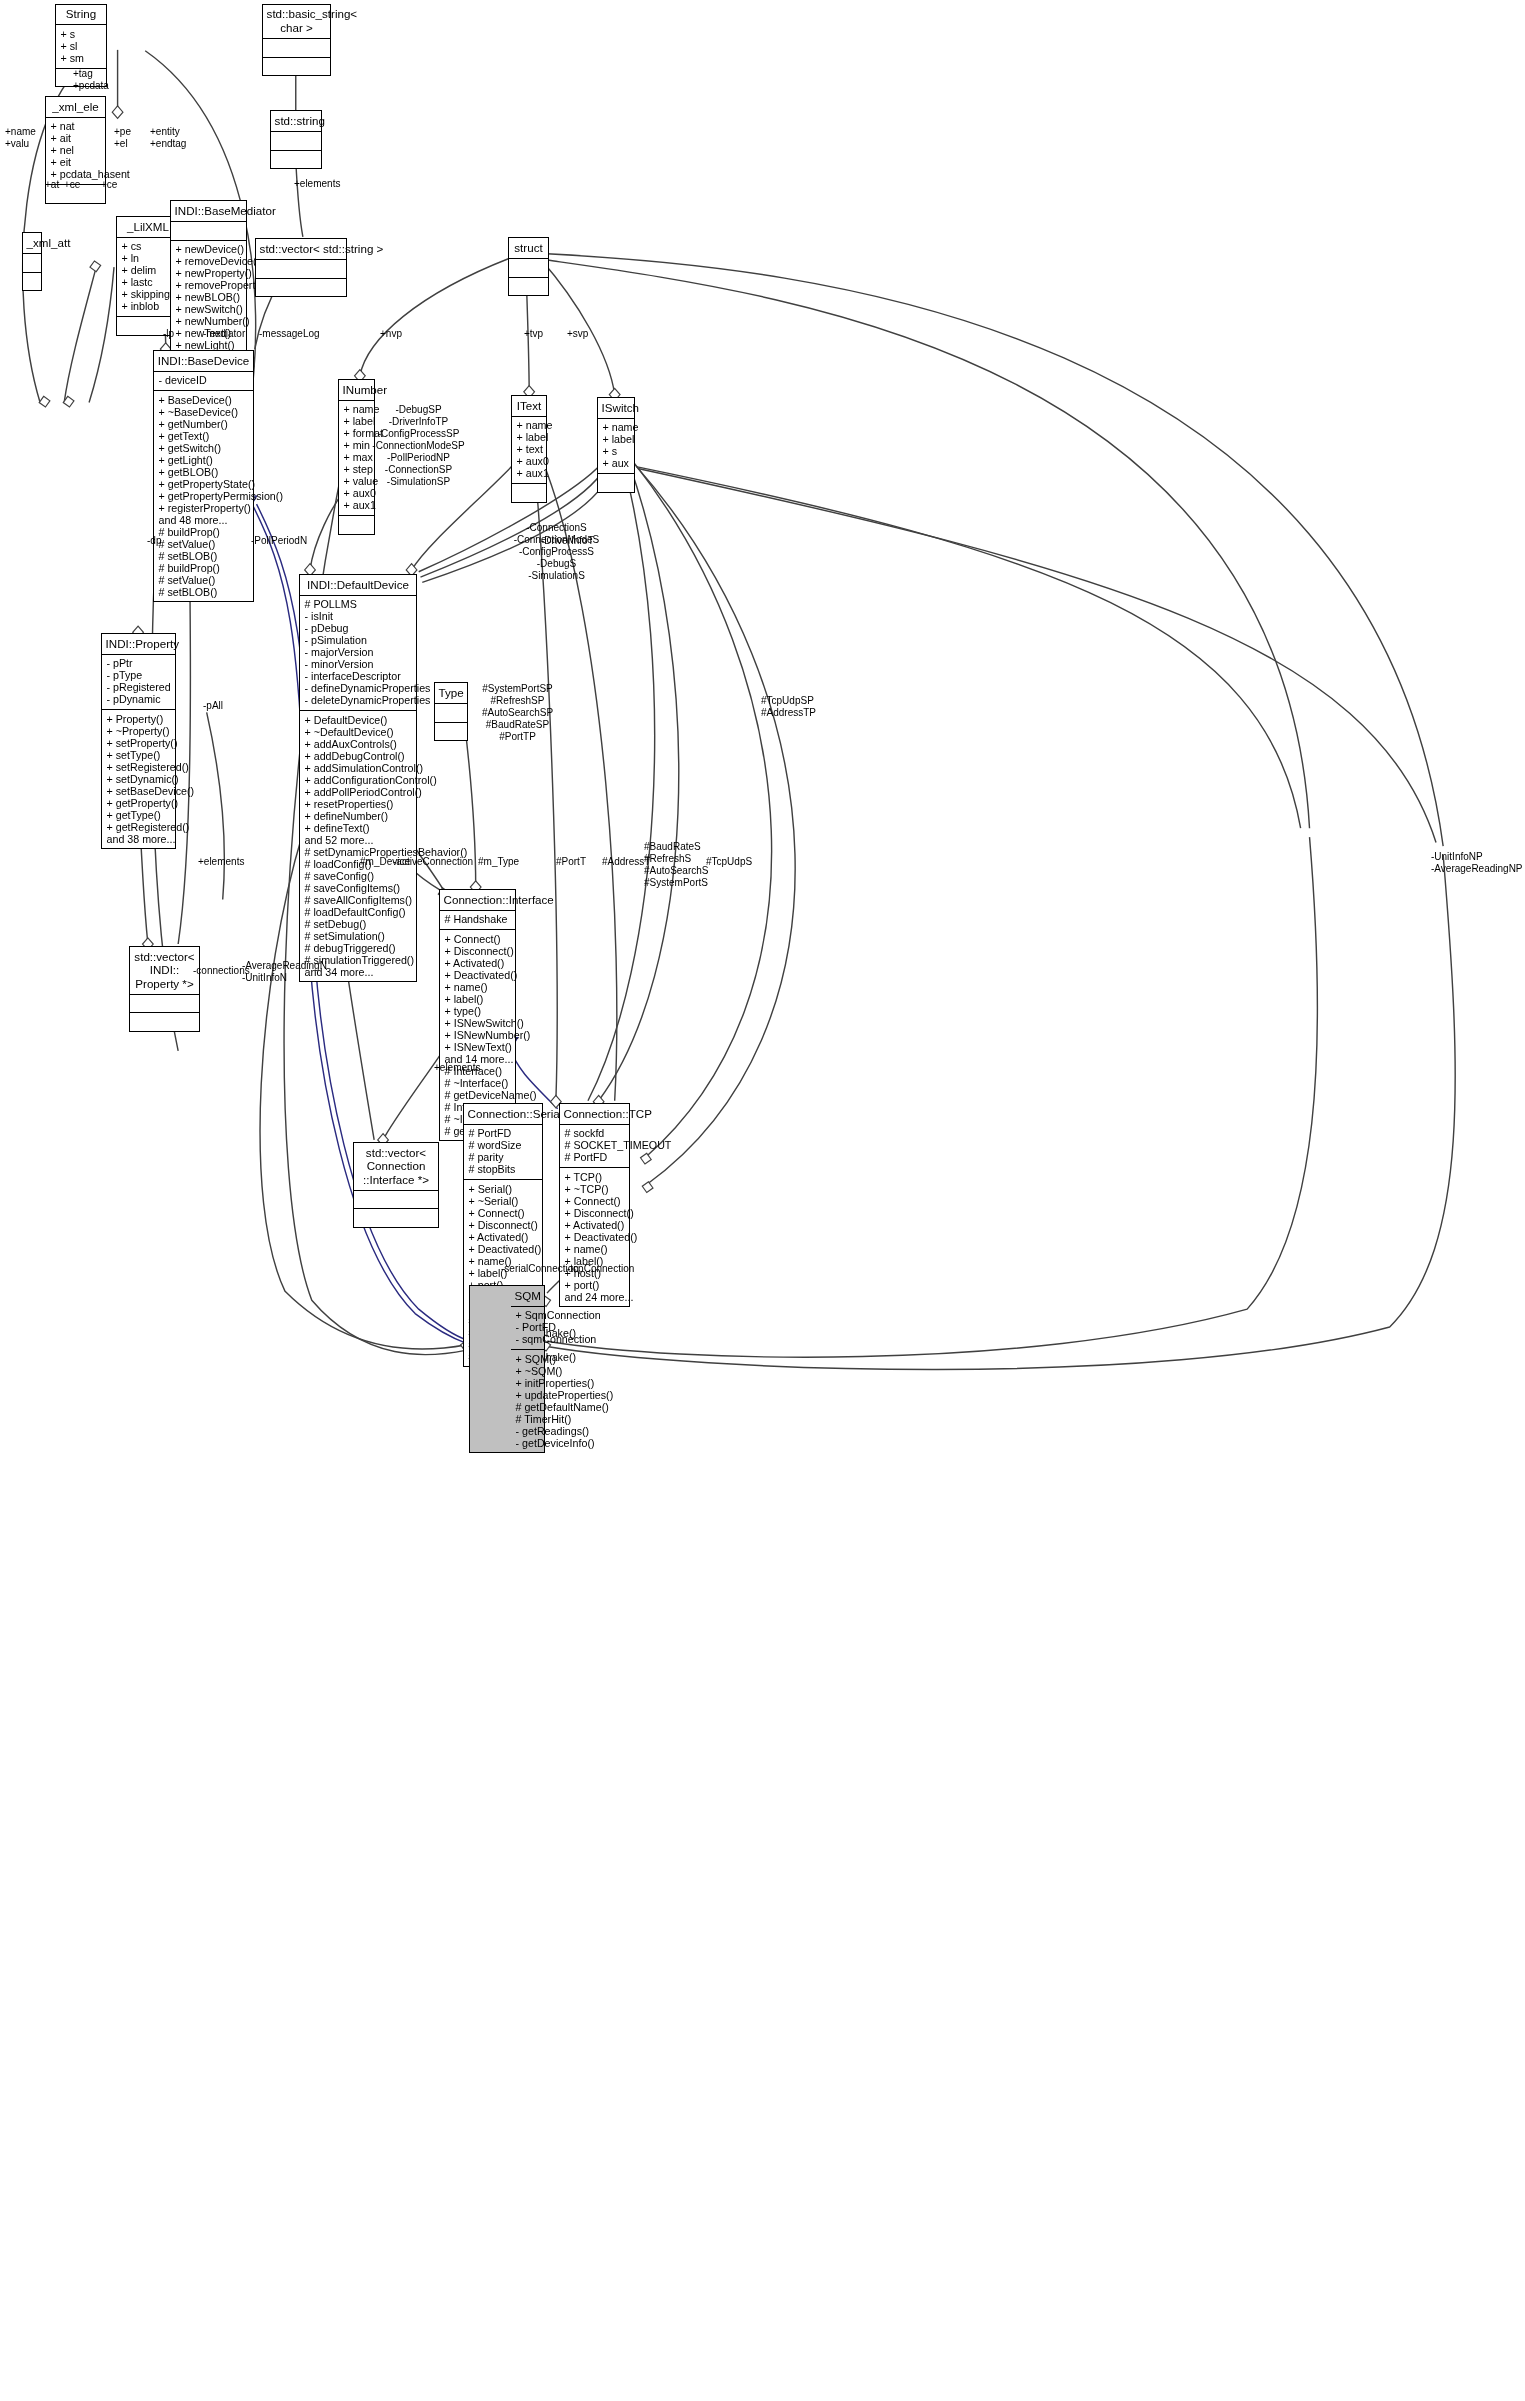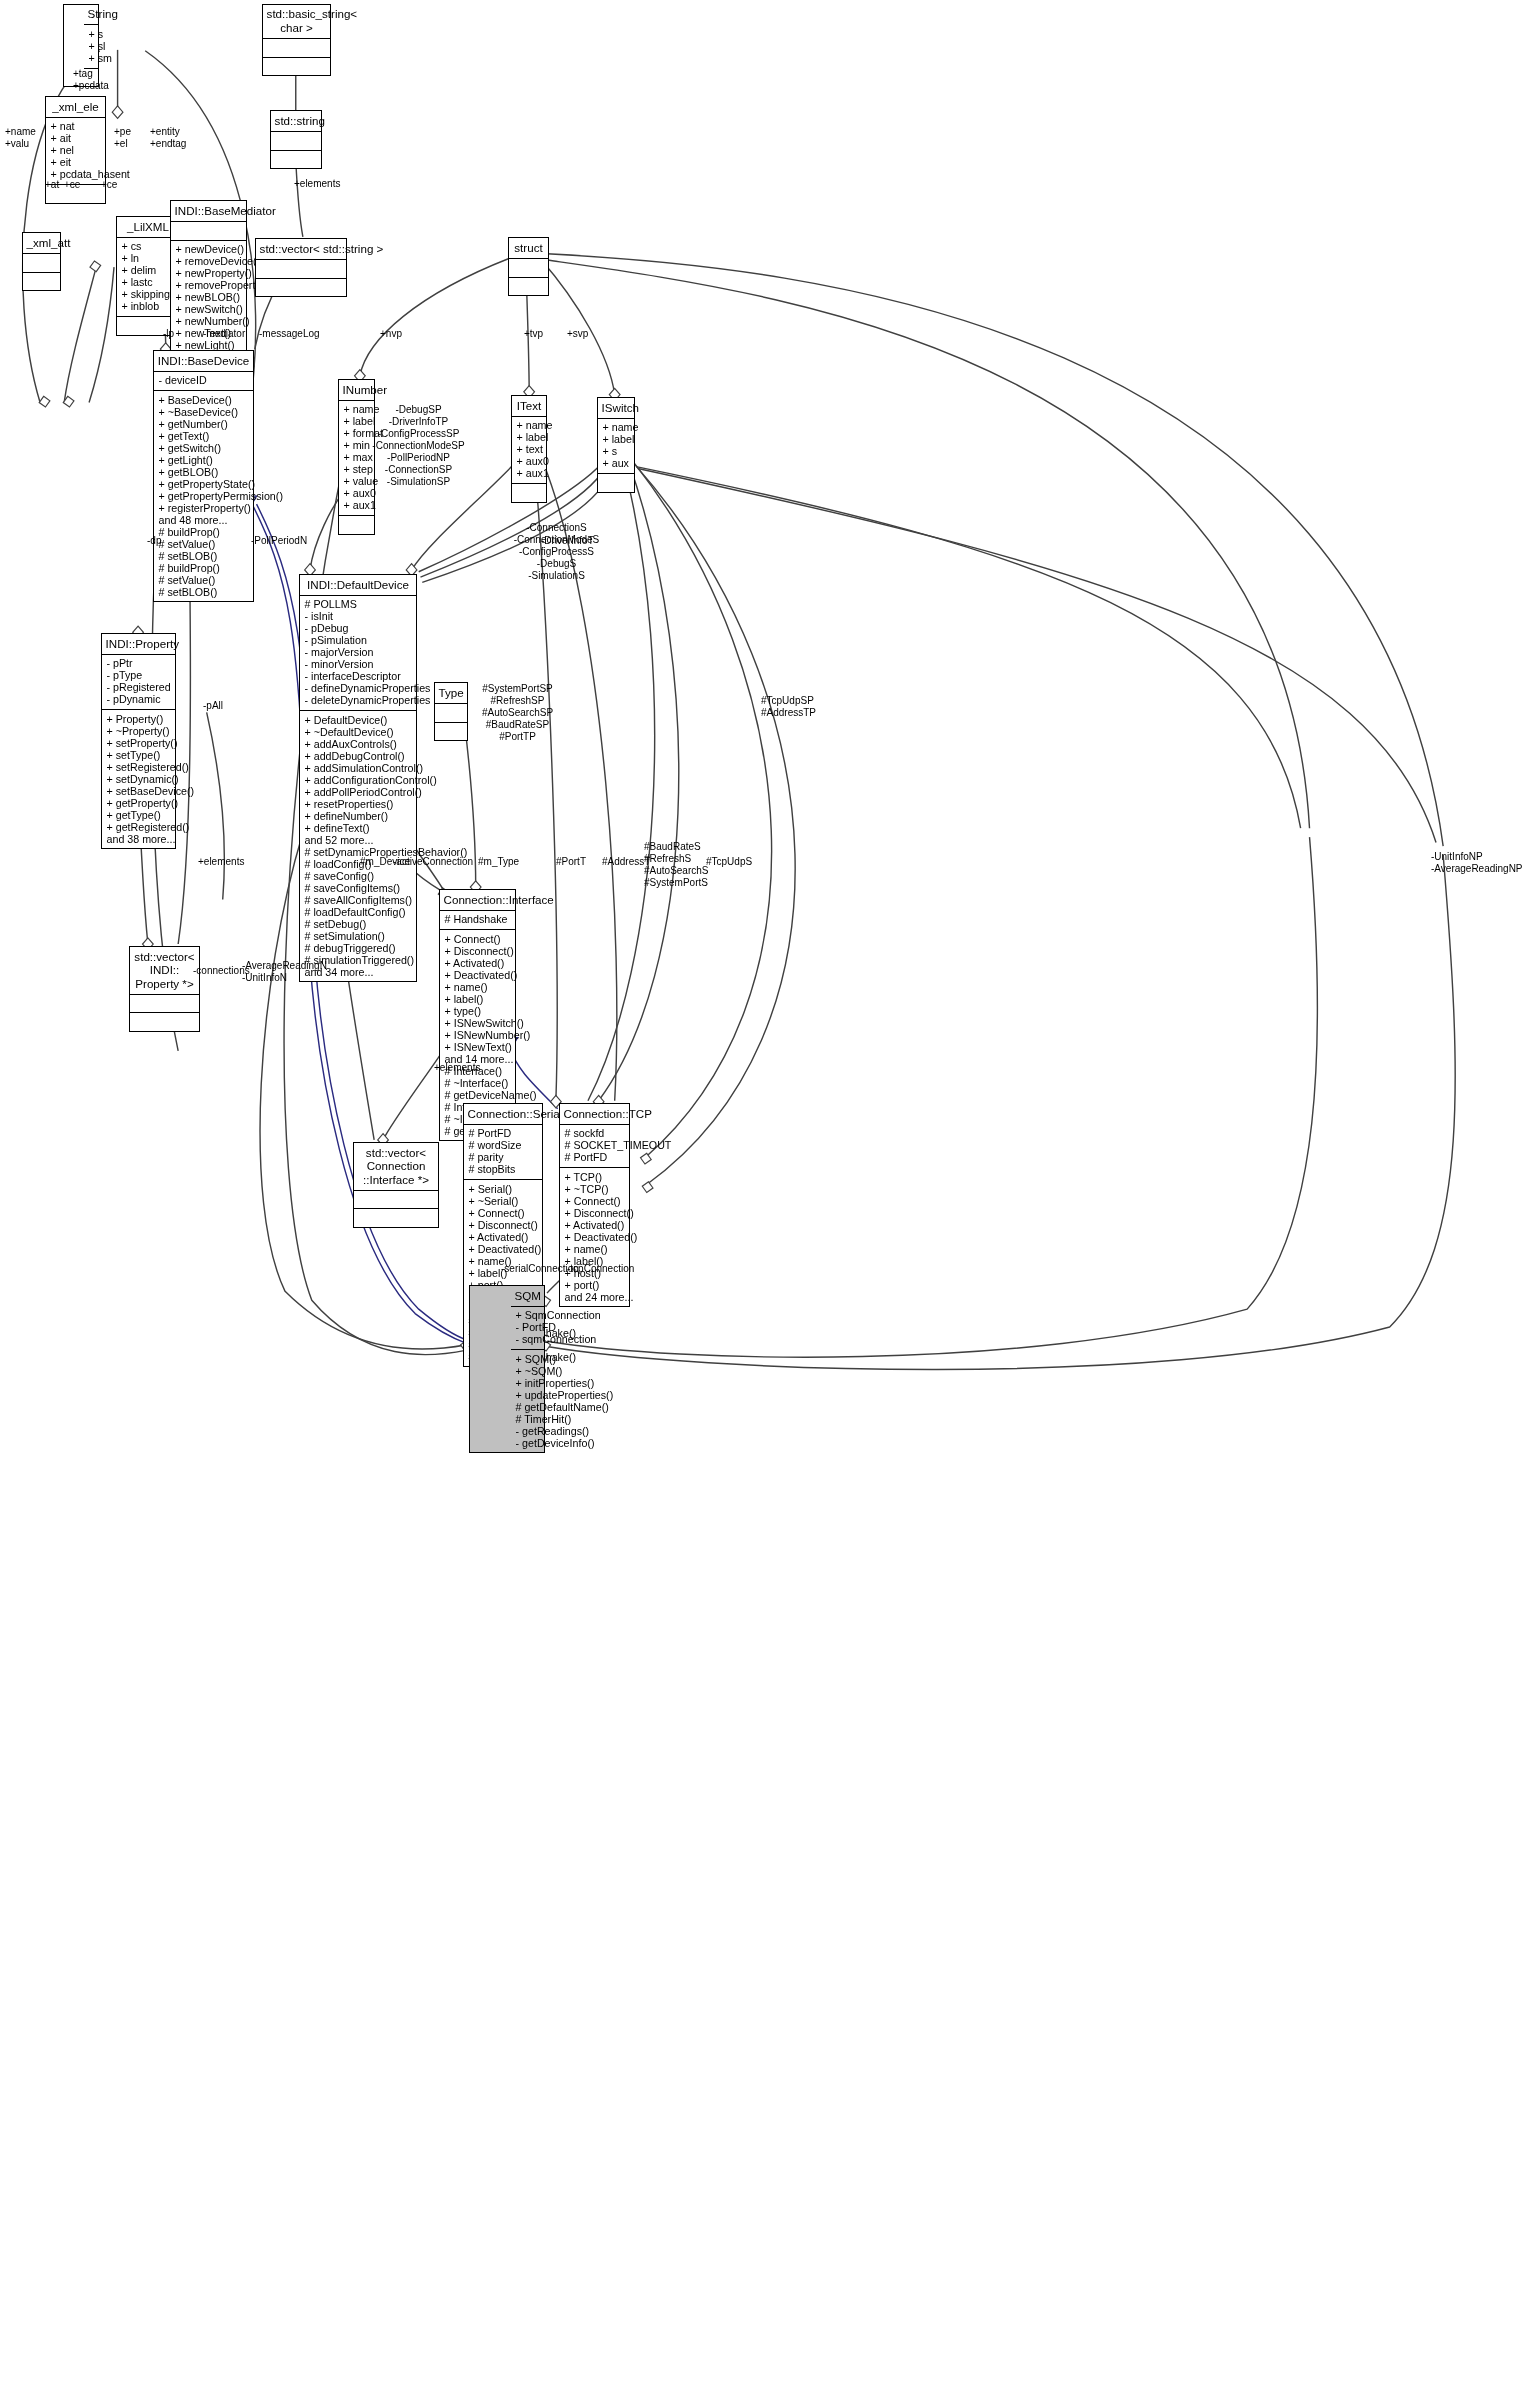--- a/index.html
+++ b/index.html
@@ -155,21 +155,21 @@
       <path d="M 611 1505 l 7 5 l -5 7 l -7 -5 z"></path>
       <path d="M 524 1505 l -7 5 l 5 7 l 7 -5 z"></path>
       <path d="M 166 1053 l 6 7 l -6 7 l -6 -7 z"></path>
       <path d="M 430 1273 l 6 7 l -6 7 l -6 -7 z"></path>
       <path d="M 726 1295 l -7 5 l 5 7 l 7 -5 z"></path>
       <path d="M 728 1327 l -7 5 l 5 7 l 7 -5 z"></path>
     </g>
   </svg>
 
   <div id="class-layer">
-      <div class="uml" style="left: 63px; top: 3.6px; width: 36px; padding-left: 20px;">
+      <div class="uml" style="left: 55px; top: 3.6px; width: 52px;">
         <div class="title">String</div>
         <div class="attrs">
           <ul>
             <li>+ s</li>
             <li>+ sl</li>
             <li>+ sm</li>
           </ul>
         </div>
         <div class="ops empty"></div>
       </div>
@@ -192,21 +192,21 @@
             <li>+ pcdata_hasent</li>
           </ul>
         </div>
         <div class="ops empty"></div>
       </div>
       <div class="uml" style="left: 270px; top: 110px; width: 52px;">
         <div class="title">std::string</div>
         <div class="attrs empty"></div>
         <div class="ops empty"></div>
       </div>
-      <div class="uml" style="left: 22px; top: 232px; width: 39px;">
+      <div class="uml" style="left: 22px; top: 232px; width: 20px;">
         <div class="title">_xml_att</div>
         <div class="attrs empty"></div>
         <div class="ops empty"></div>
       </div>
       <div class="uml" style="left: 116px; top: 216px; width: 64px;">
         <div class="title">_LilXML</div>
         <div class="attrs">
           <ul>
             <li>+ cs</li>
             <li>+ ln</li>

